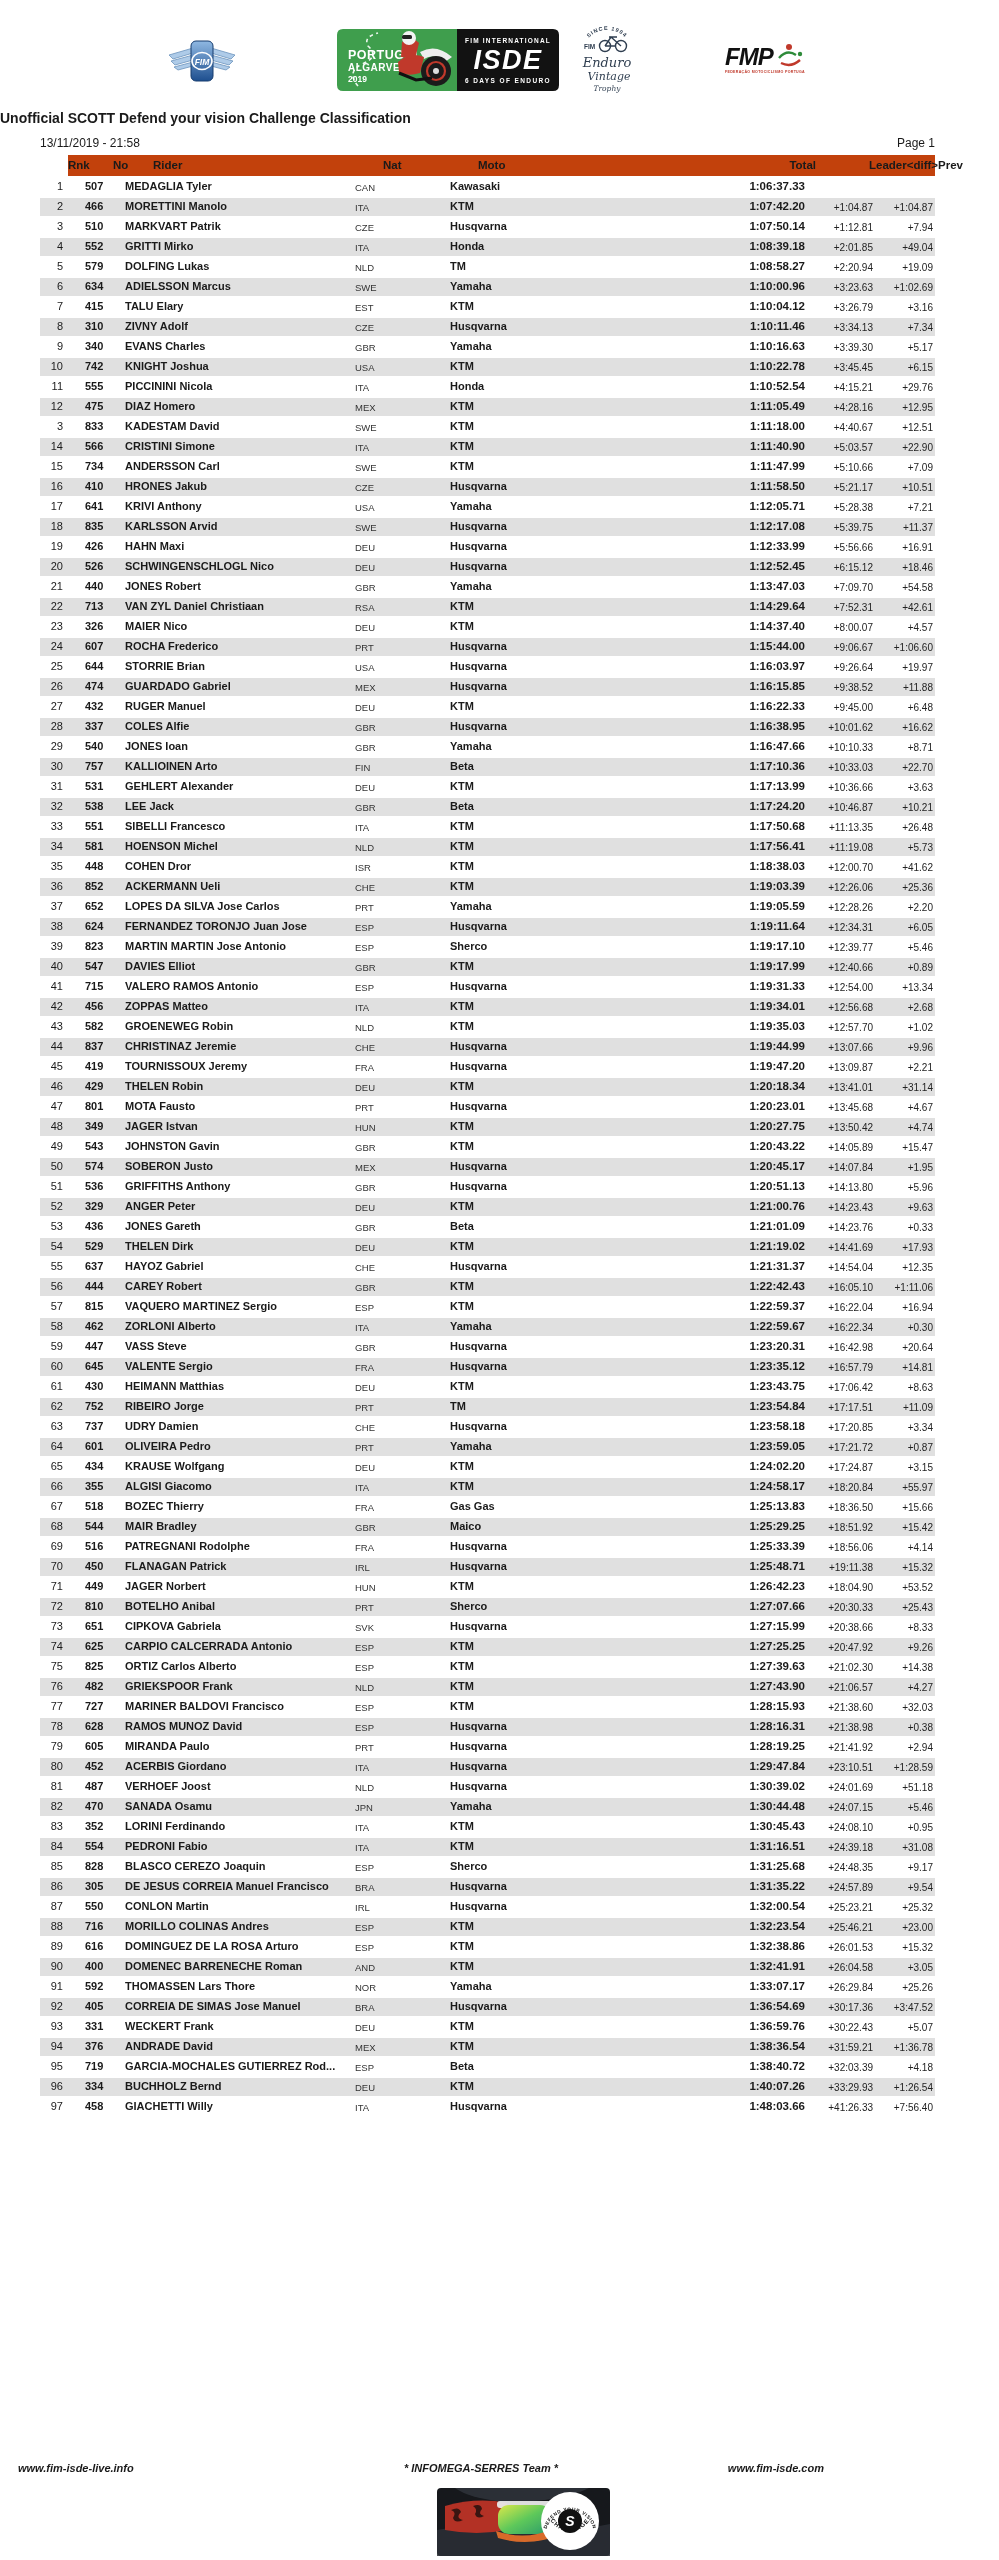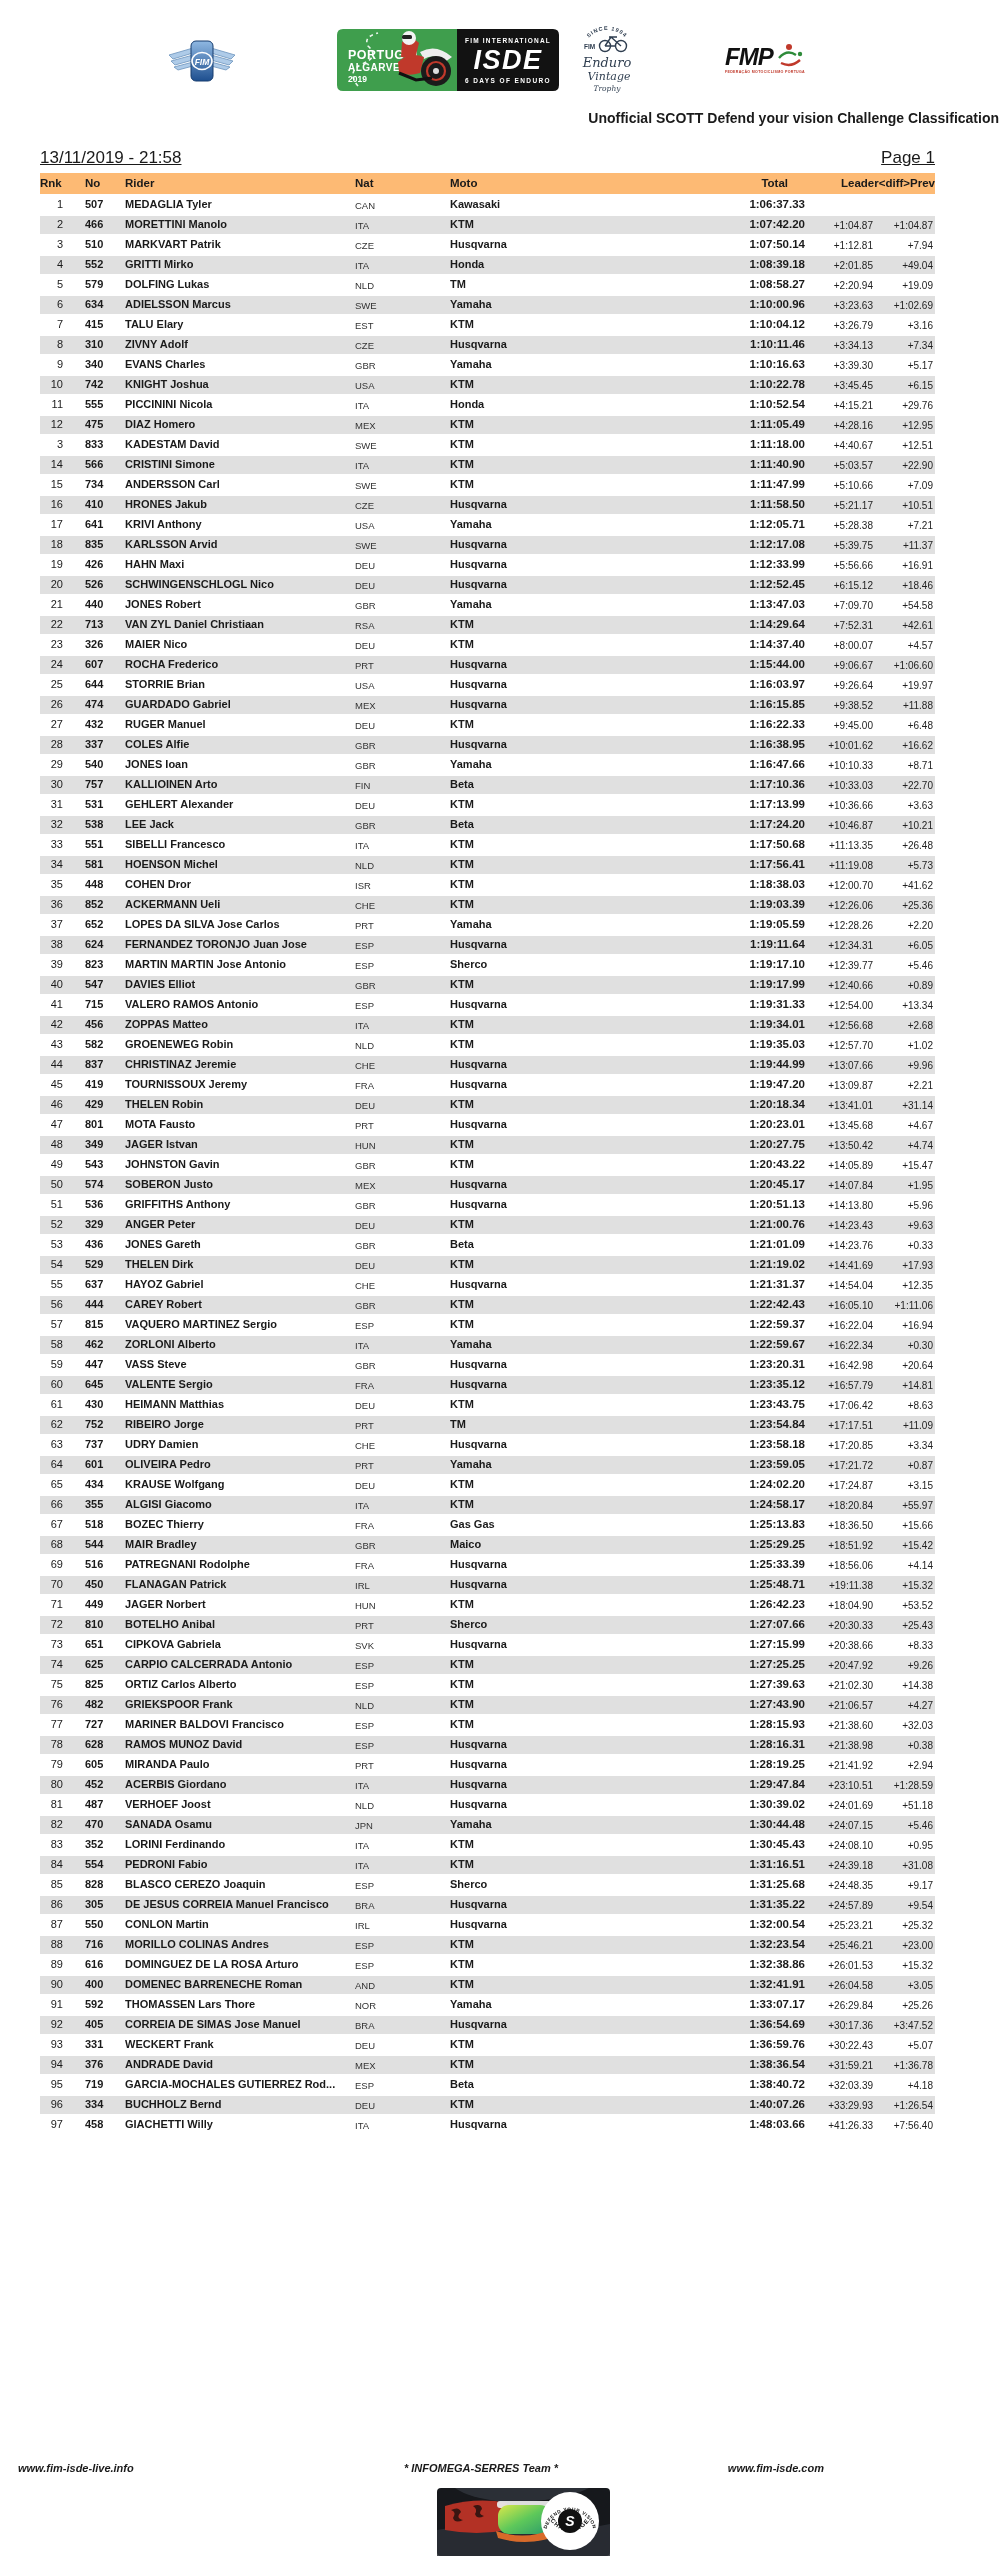--- a/index.html
+++ b/index.html
@@ -9,27 +9,27 @@
     font-family:"Liberation Sans", sans-serif; color:#1a1a1a;
   }
   
   .logos { position:relative; height:100px; }
   .logo { position:absolute; }
   #logo-fim   { left:166px; top:36px; }
   #logo-isde  { left:336px; top:28px; }
   #logo-vint  { left:571px; top:22px; }
   #logo-fmp   { left:723px; top:40px; }
   
-  .doc-title { margin-top:10px; text-align:right; font-size:14px; font-weight:bold; }
-  .meta { margin:22px 0 0 40px; width:895px; display:flex; justify-content:space-between;
-          font-size:17px;text-decoration:underline; }
+  .doc-title { margin-top:10px; text-align:left; font-size:14px; font-weight:bold; }
+  .meta { margin:10px 0 0 40px; width:895px; display:flex; justify-content:space-between;
+          font-size:12px; }
   
   .tbl { margin:5px 0 0 40px; width:895px; }
   .grid { display:grid; grid-template-columns:32px 46px 237px 95px 255px 100px 68px 62px; }
-  .thead { background:#fdba74; height:21px; line-height:21px; font-weight:bold; font-size:11.5px; }
+  .thead { background:#c2410c; height:21px; line-height:21px; font-weight:bold; font-size:11.5px;margin-left:28px; }
   .h-no { padding-left:13px; }
   .h-rider { padding-left:7px; }
   .h-total { text-align:right; padding-right:17px; }
   .h-leaderprev { grid-column:7/9; text-align:right; padding-right:0; }
   .row { height:20px; line-height:17px; border-top:2px solid #fff; font-size:11px; }
   .row.even { background:#e0e0e0; }
   .c-rnk { text-align:right; padding-right:9px; }
   .c-no { font-weight:bold; padding-left:13px; }
   .c-rider { font-weight:bold; padding-left:7px; white-space:nowrap; overflow:hidden; }
   .c-nat { font-size:9.5px; color:#333; padding-top:1px; }

